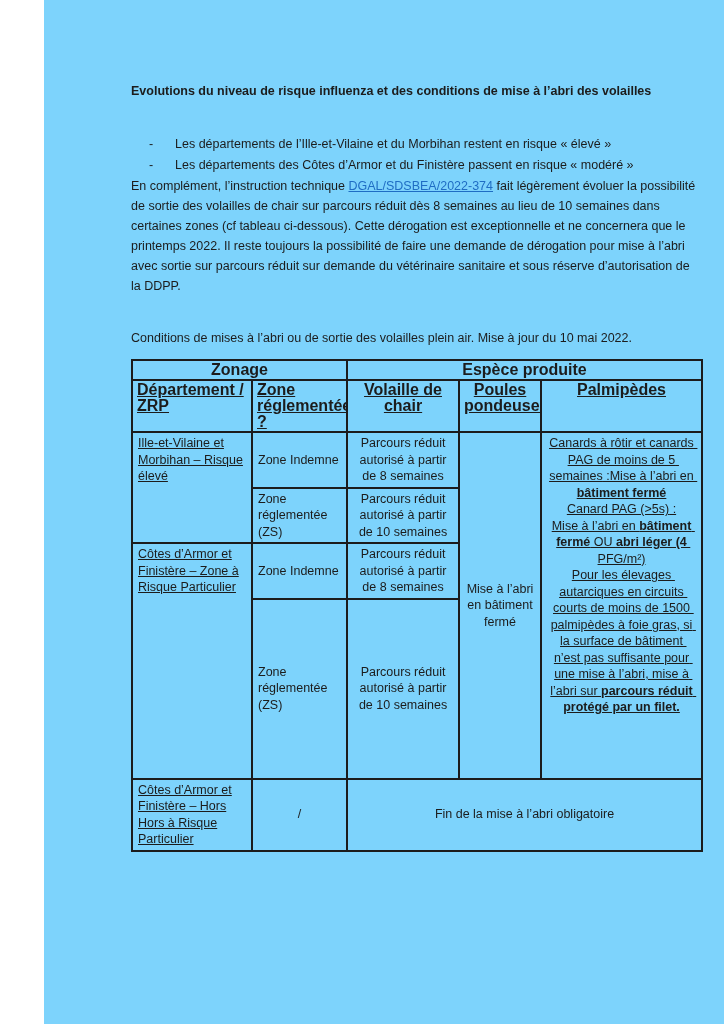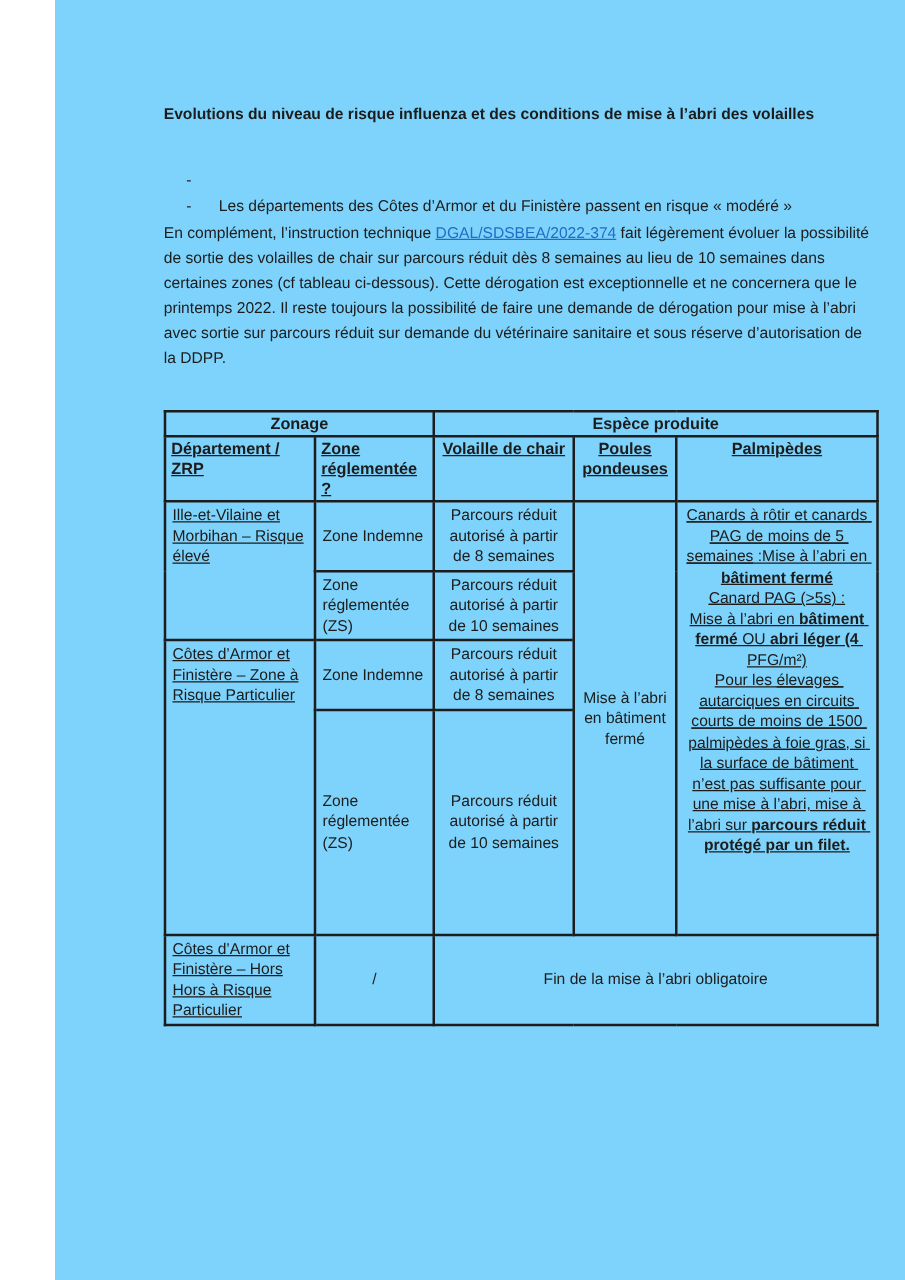--- a/index.html
+++ b/index.html
@@ -44,21 +44,21 @@
     line-height:16.5px;
     color:#1c1c1c;
   }
   table.conditions th, table.conditions td {
     border:2px solid #1c1c1c;
     padding:2px 5px;
     vertical-align:middle;
     overflow:hidden;
   }
   table.conditions th {
-    font-weight:bold; font-size:13px; line-height:16px; padding:1px 4px;
+    font-weight:bold; font-size:16px; line-height:16px; padding:1px 4px;
   }
   .l { text-align:left; }
   .c { text-align:center; }
   .top { vertical-align:top !important;text-decoration:underline; }
   tr.h-group { height:18px; }
   tr.h-cols  { height:33px; }
   tr.r-std   { height:50px; }
   tr.r-tall  { height:180px; }
   tr.r-last  { height:64px; }
   td.palmipedes { white-space:pre-wrap; padding:3px 6px; }
@@ -70,30 +70,32 @@
 <body>
 
 <div class="page">
 
   <h1 class="title">Evolutions du niveau de risque influenza et des conditions de mise à l’abri des volailles</h1>
 
 
   <ul class="bullets">
     <li class="bullet">
       <span class="marker">-</span>
+      <span>Les départements de l’Ille-et-Vilaine et du Morbihan restent en risque « élevé »</span>
     </li>
     <li class="bullet">
       <span class="marker">-</span>
       <span>Les départements des Côtes d’Armor et du Finistère passent en risque « modéré »</span>
     </li>
   </ul>
 
 
   <p class="para instruction"><span>En complément, l’instruction technique </span><a class="doc-link">DGAL/SDSBEA/2022-374</a><span> fait légèrement évoluer la possibilité de sortie des volailles de chair sur parcours réduit dès 8 semaines au lieu de 10 semaines dans certaines zones (cf tableau ci-dessous). Cette dérogation est exceptionnelle et ne concernera que le printemps 2022. Il reste toujours la possibilité de faire une demande de dérogation pour mise à l’abri avec sortie sur parcours réduit sur demande du vétérinaire sanitaire et sous réserve d’autorisation de la DDPP.</span></p>
 
+  <p class="caption">Conditions de mises à l’abri ou de sortie des volailles plein air. Mise à jour du 10 mai 2022.</p>
 
   <table class="conditions">
     <colgroup>
       <col style="width:120px">
       <col style="width:95px">
       <col style="width:112px">
       <col style="width:82px">
       <col style="width:161px">
     </colgroup>
     <tbody>

